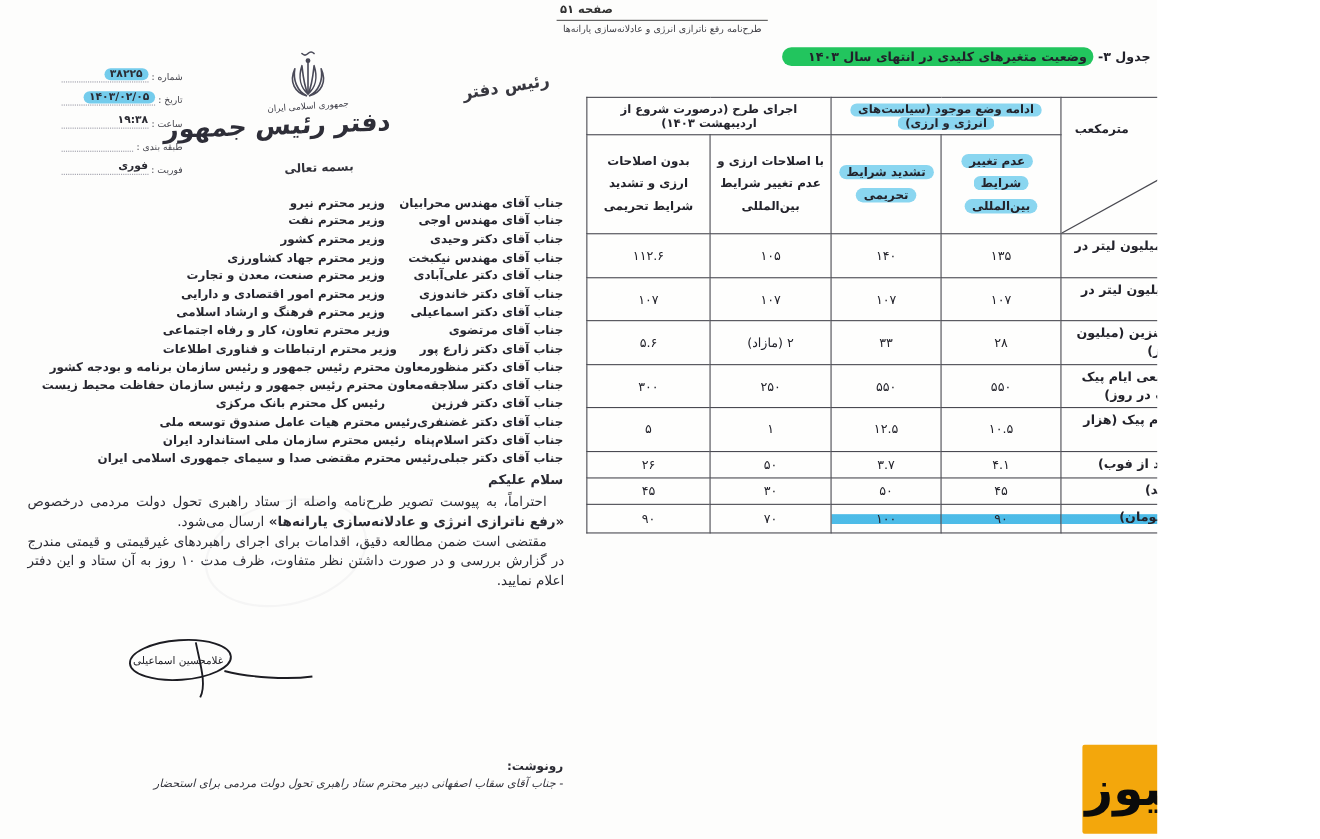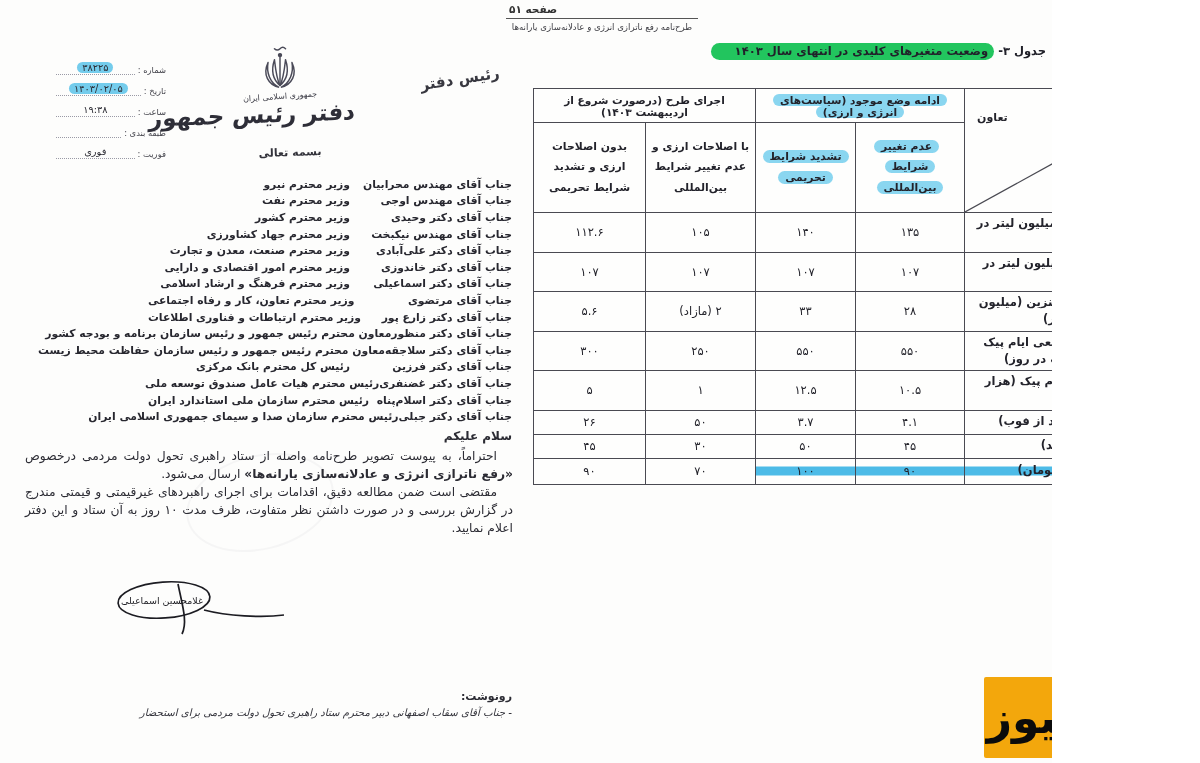--- a/index.html
+++ b/index.html
@@ -30,21 +30,21 @@
   td.strip { background:linear-gradient(transparent 34%, rgba(52,178,228,.88) 34%, rgba(52,178,228,.88) 70%, transparent 70%); }
   td.corner { position:relative; padding:0; }
   td.corner svg { position:absolute; inset:0; width:100%; height:100%; }
   .corner-top { position:absolute; top:22px; left:12px; font-size:11px; font-weight:bold; }
   .corner-bottom { position:absolute; bottom:24px; left:100px; font-size:16px; font-weight:bold; }
 
   
   .stamp { position:absolute; left:56px; top:54px; width:110px; direction:rtl; }
   .stamp-row { display:flex; align-items:flex-end; height:21px; }
   .stamp-label { font-size:8.4px; color:#44444c; white-space:nowrap; padding-left:3px;text-align:right; }
-  .stamp-val { flex:1; border-bottom:1px dotted #9a9aa6; text-align:center; font-size:9.8px; font-weight:normal; color:#2b2b33; min-height:13px;margin-top:44px; }
+  .stamp-val { flex:1; border-bottom:1px dotted #9a9aa6; text-align:right; font-size:9.8px; font-weight:bold; color:#2b2b33; min-height:13px;margin-top:44px; }
   .hl2 { background:#74ccec; border-radius:7px; padding:0 5px; }
 
   
   .emblem { position:absolute; left:252px; top:45px; width:56px; height:46px; }
   .country { position:absolute; left:215px; top:92px; width:130px; text-align:center; font-size:8px; color:#3c3c46; transform:rotate(-4deg); }
   .office-name { position:absolute; left:205px; top:101px; width:150px; text-align:center; font-size:23px; font-weight:bold; color:#2e2e38; transform:skewX(-6deg) rotate(-2deg); direction:rtl; white-space:nowrap; }
   .head-office { position:absolute; left:420px; top:70px; font-size:15px; font-weight:bold; color:#383840; transform:rotate(-9deg); direction:rtl; }
   .bismillah { position:absolute; left:235px; top:146px; width:110px; text-align:center; font-size:11px; font-weight:bold; color:#33333b; transform:rotate(-2deg); }
 
   
@@ -93,21 +93,21 @@
         <col style="width:100px">
         <col style="width:110px">
         <col style="width:112px">
     </colgroup>
     <tbody>
         <tr class="h1">
       <td class="corner" rowspan="2">
         <svg viewBox="0 0 224 124" preserveAspectRatio="none">
           <line x1="0" y1="124" x2="224" y2="0" stroke="#4a4a52" stroke-width="1.2"></line>
         </svg>
-        <span class="corner-top">تعاون</span>
+        <span class="corner-top">مترمکعب</span>
         <span class="corner-bottom">متغیر</span>
       </td>
       <td class="group" colspan="2"><span class="hl">ادامه وضع موجود (سیاست‌های انرژی و ارزی)</span></td>
       <td class="group" colspan="2">اجرای طرح (درصورت شروع از اردیبهشت ۱۴۰۳)</td>
     </tr>
     <tr class="h2">
       <td>
         <span class="hl">عدم تغییر شرایط</span><br>
         <span class="hl">بین‌المللی</span>
       </td>
@@ -269,21 +269,21 @@
     <div class="recip-row">
         <span class="recip-name">جناب آقای دکتر غضنفری</span>
         <span class="recip-title">رئیس محترم هیات عامل صندوق توسعه ملی</span>
       </div>
     <div class="recip-row">
         <span class="recip-name">جناب آقای دکتر اسلام‌پناه</span>
         <span class="recip-title">رئیس محترم سازمان ملی استاندارد ایران</span>
       </div>
     <div class="recip-row">
         <span class="recip-name">جناب آقای دکتر جبلی</span>
-        <span class="recip-title">رئیس محترم سازمان صدا و سیمای جمهوری اسلامی ایران</span>
+        <span class="recip-title">رئیس محترم مقتضی صدا و سیمای جمهوری اسلامی ایران</span>
       </div>
   </div>
 
   <div class="salutation">سلام علیکم</div>
   <div class="stamp-ghost"></div>
   <div class="body-text">
     <p><span>احتراماً، به پیوست تصویر طرح‌نامه واصله از ستاد راهبری تحول دولت مردمی درخصوص</span> <b>«رفع ناترازی انرژی و عادلانه‌سازی یارانه‌ها»</b> <span>ارسال می‌شود.</span></p>
     <p>مقتضی است ضمن مطالعه دقیق، اقدامات برای اجرای راهبردهای غیرقیمتی و قیمتی مندرج در گزارش بررسی و در صورت داشتن نظر متفاوت، ظرف مدت ۱۰ روز به آن ستاد و این دفتر اعلام نمایید.</p>
   </div>
 

